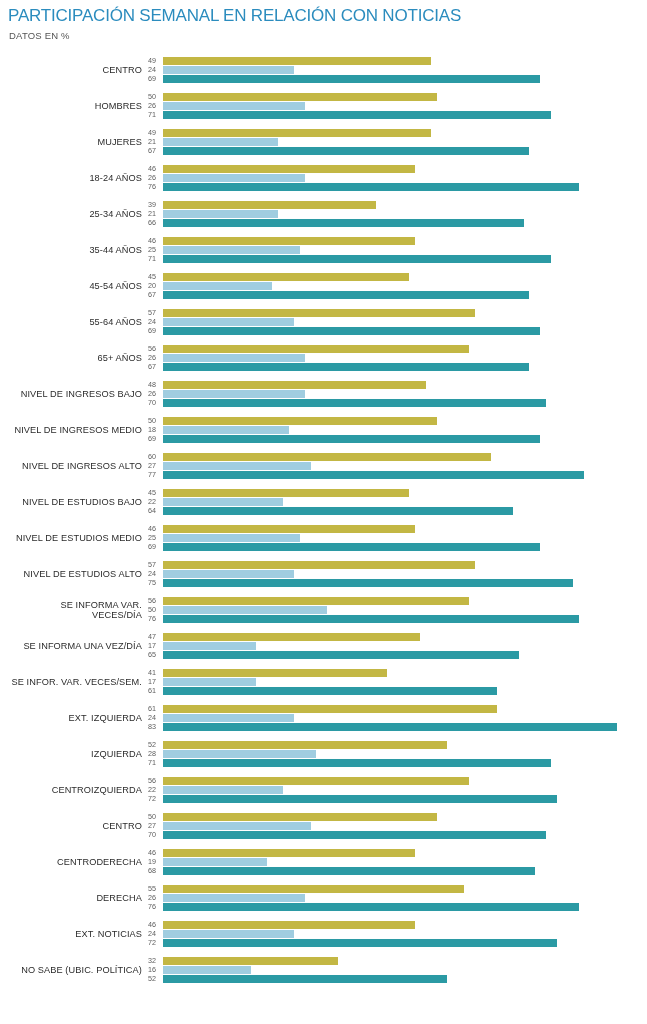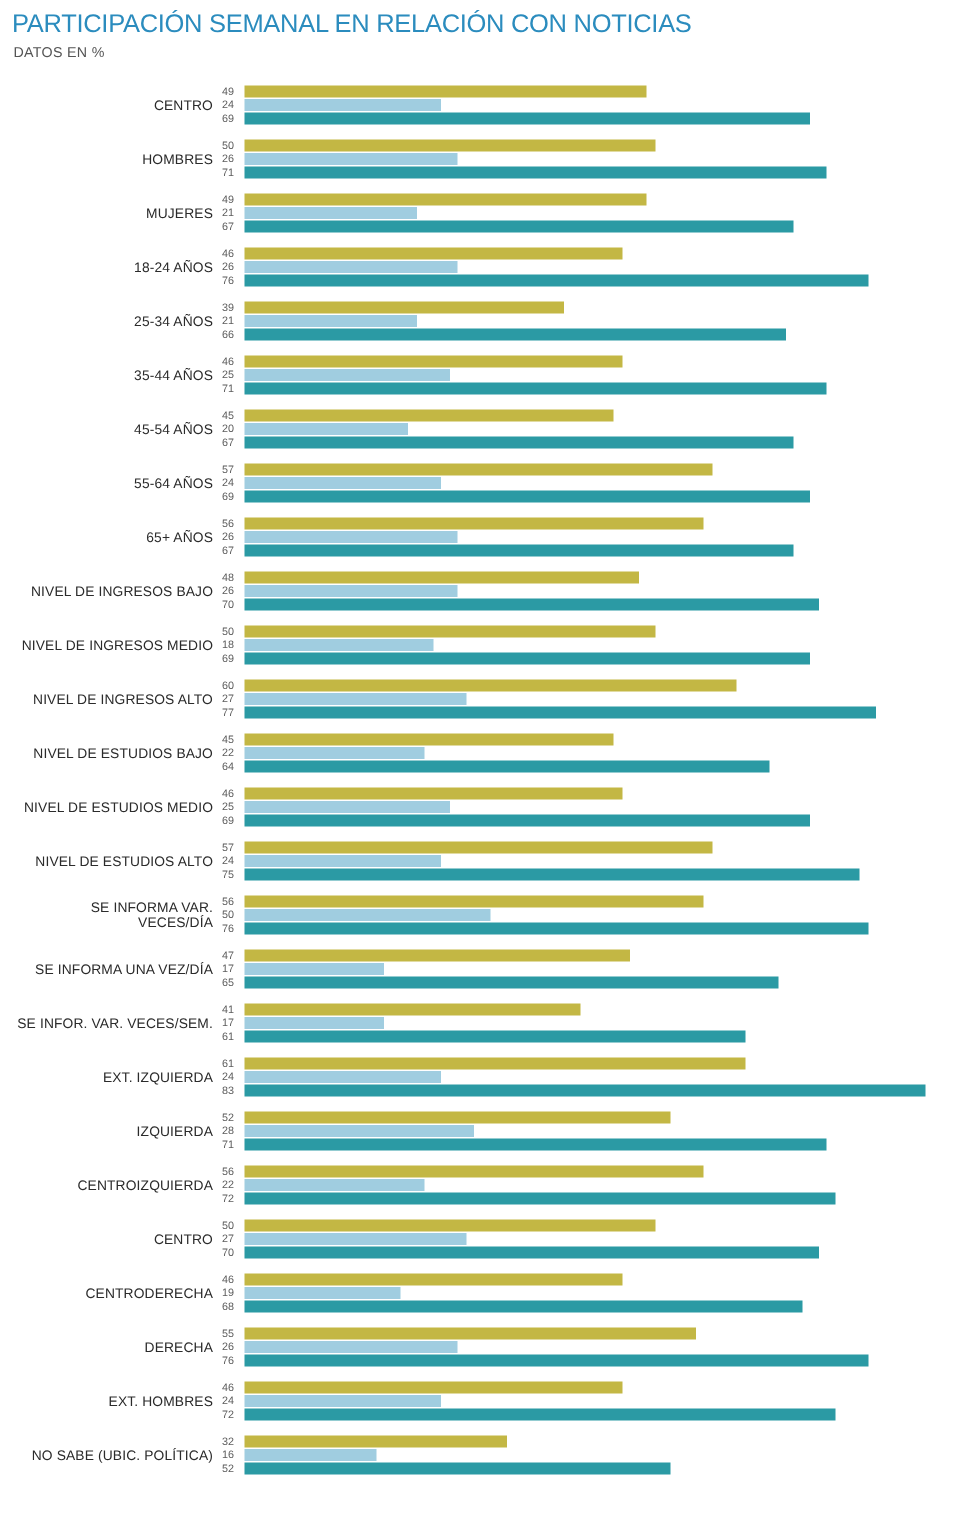--- a/index.html
+++ b/index.html
@@ -401,21 +401,21 @@
           <span>26</span>
           <span>76</span>
         </div>
         <div class="row-bars">
           <div class="bar c0" style="background: rgb(195, 183, 68); width: 300.85px;"></div>
           <div class="bar c1" style="background: rgb(160, 205, 224); width: 142.22px;"></div>
           <div class="bar c2" style="background: rgb(43, 154, 164); width: 415.72px;"></div>
         </div>
       </div>
       <div class="row">
-        <div class="row-label">EXT. HOMBRES</div>
+        <div class="row-label">EXT. NOTICIAS</div>
         <div class="row-values">
           <span>46</span>
           <span>24</span>
           <span>72</span>
         </div>
         <div class="row-bars">
           <div class="bar c0" style="background: rgb(195, 183, 68); width: 251.62px;"></div>
           <div class="bar c1" style="background: rgb(160, 205, 224); width: 131.28px;"></div>
           <div class="bar c2" style="background: rgb(43, 154, 164); width: 393.84px;"></div>
         </div>

